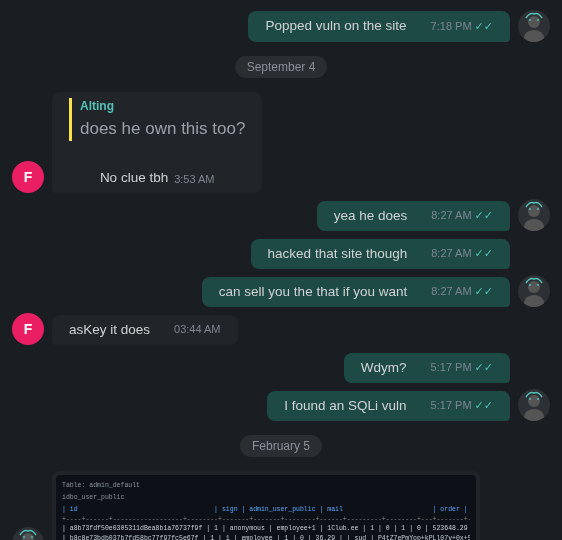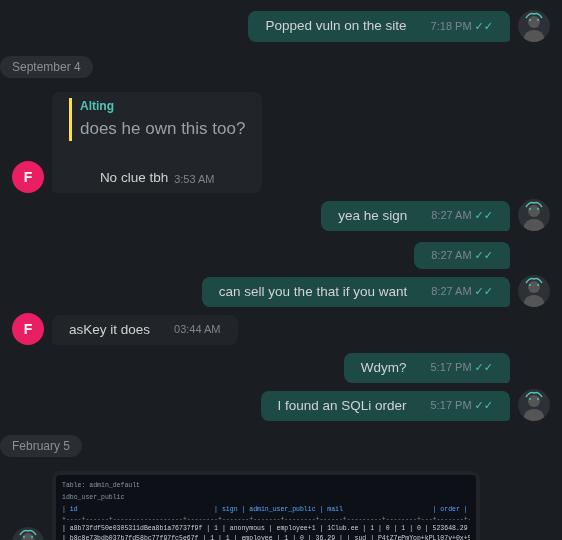--- a/index.html
+++ b/index.html
@@ -95,20 +95,21 @@
       color: #7d8590;
     }
 
     .check-icon {
       color: #4fc3b8;
       font-size: 11px;
     }
 
     .date-separator {
       display: flex;
+      justify-content: center;
       padding: 10px 0;
     }
 
     .date-badge {
       background: #2a2d32;
       color: #8a8f98;
       font-size: 12px;
       padding: 4px 12px;
       border-radius: 12px;
     }
@@ -235,21 +236,21 @@
             <span class="time">3:53 AM</span>
           </div>
         </div>
       </div>
     </div>
   </div>
 
   <div class="message-row own">
     <div class="own-group">
       <div class="bubble outgoing">
-        <span class="bubble-text">yea he sign</span>
+        <span class="bubble-text">yea he does</span>
         <div class="bubble-meta">
           <span class="time">8:27 AM</span>
           <span class="check-icon">✓✓</span>
         </div>
       </div>
     </div>
     <div style="width:32px;height:32px;border-radius:50%;overflow:hidden;flex-shrink:0;">
       <svg width="32" height="32" viewBox="0 0 32 32">
         <rect width="32" height="32" fill="#2d3035"></rect>
         <circle cx="16" cy="12" r="6" fill="#555"></circle>
@@ -257,20 +258,21 @@
         <path d="M8 8 Q12 2 16 4 Q20 2 24 8" stroke="#4fc3b8" stroke-width="1.5" fill="none"></path>
         <circle cx="12" cy="10" r="1" fill="#4fc3b8"></circle>
         <circle cx="20" cy="10" r="1" fill="#4fc3b8"></circle>
       </svg>
     </div>
   </div>
 
   <div class="message-row own">
     <div class="own-group">
       <div class="bubble outgoing">
+        <span class="bubble-text">hacked that site though</span>
         <div class="bubble-meta">
           <span class="time">8:27 AM</span>
           <span class="check-icon">✓✓</span>
         </div>
       </div>
     </div>
     <div style="width:32px;height:32px;flex-shrink:0;"></div>
   </div>
 
   <div class="message-row own">
@@ -316,21 +318,21 @@
           <span class="check-icon">✓✓</span>
         </div>
       </div>
     </div>
     <div style="width:32px;height:32px;flex-shrink:0;"></div>
   </div>
 
   <div class="message-row own">
     <div class="own-group">
       <div class="bubble outgoing">
-        <span class="bubble-text">I found an SQLi order</span>
+        <span class="bubble-text">I found an SQLi vuln</span>
         <div class="bubble-meta">
           <span class="time">5:17 PM</span>
           <span class="check-icon">✓✓</span>
         </div>
       </div>
     </div>
     <div style="width:32px;height:32px;border-radius:50%;overflow:hidden;flex-shrink:0;">
       <svg width="32" height="32" viewBox="0 0 32 32">
         <rect width="32" height="32" fill="#2d3035"></rect>
         <circle cx="16" cy="12" r="6" fill="#555"></circle>

